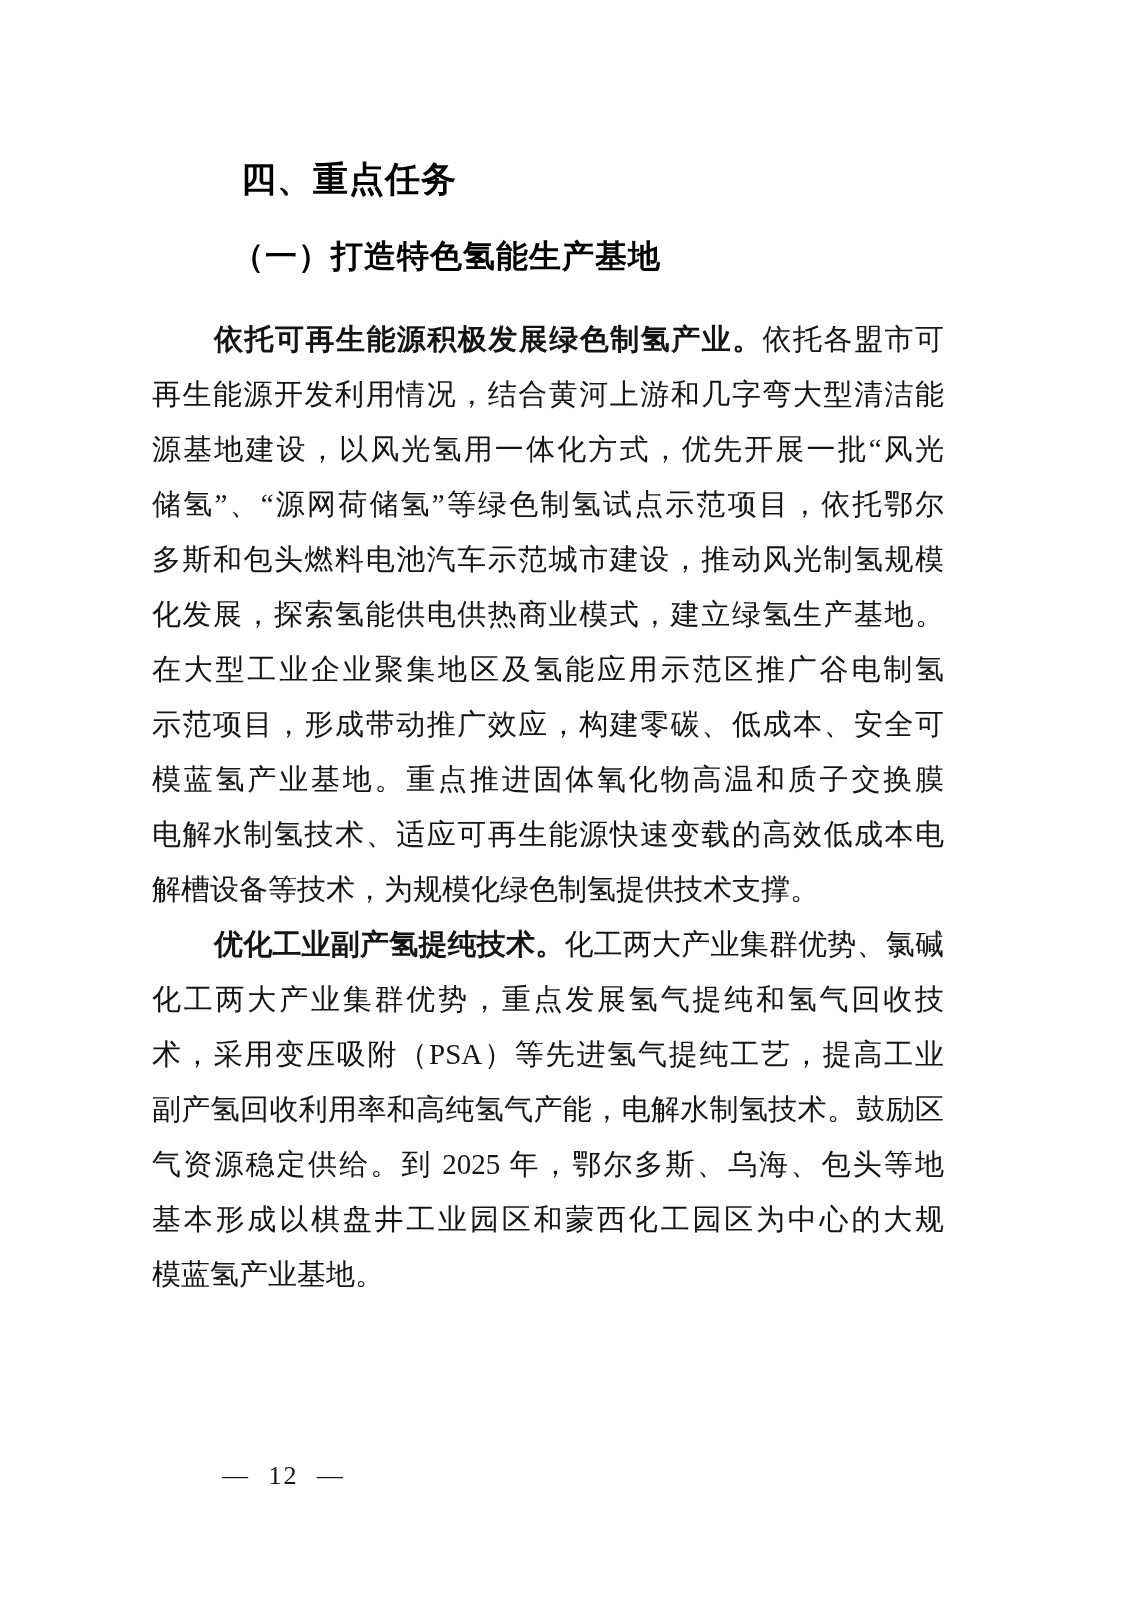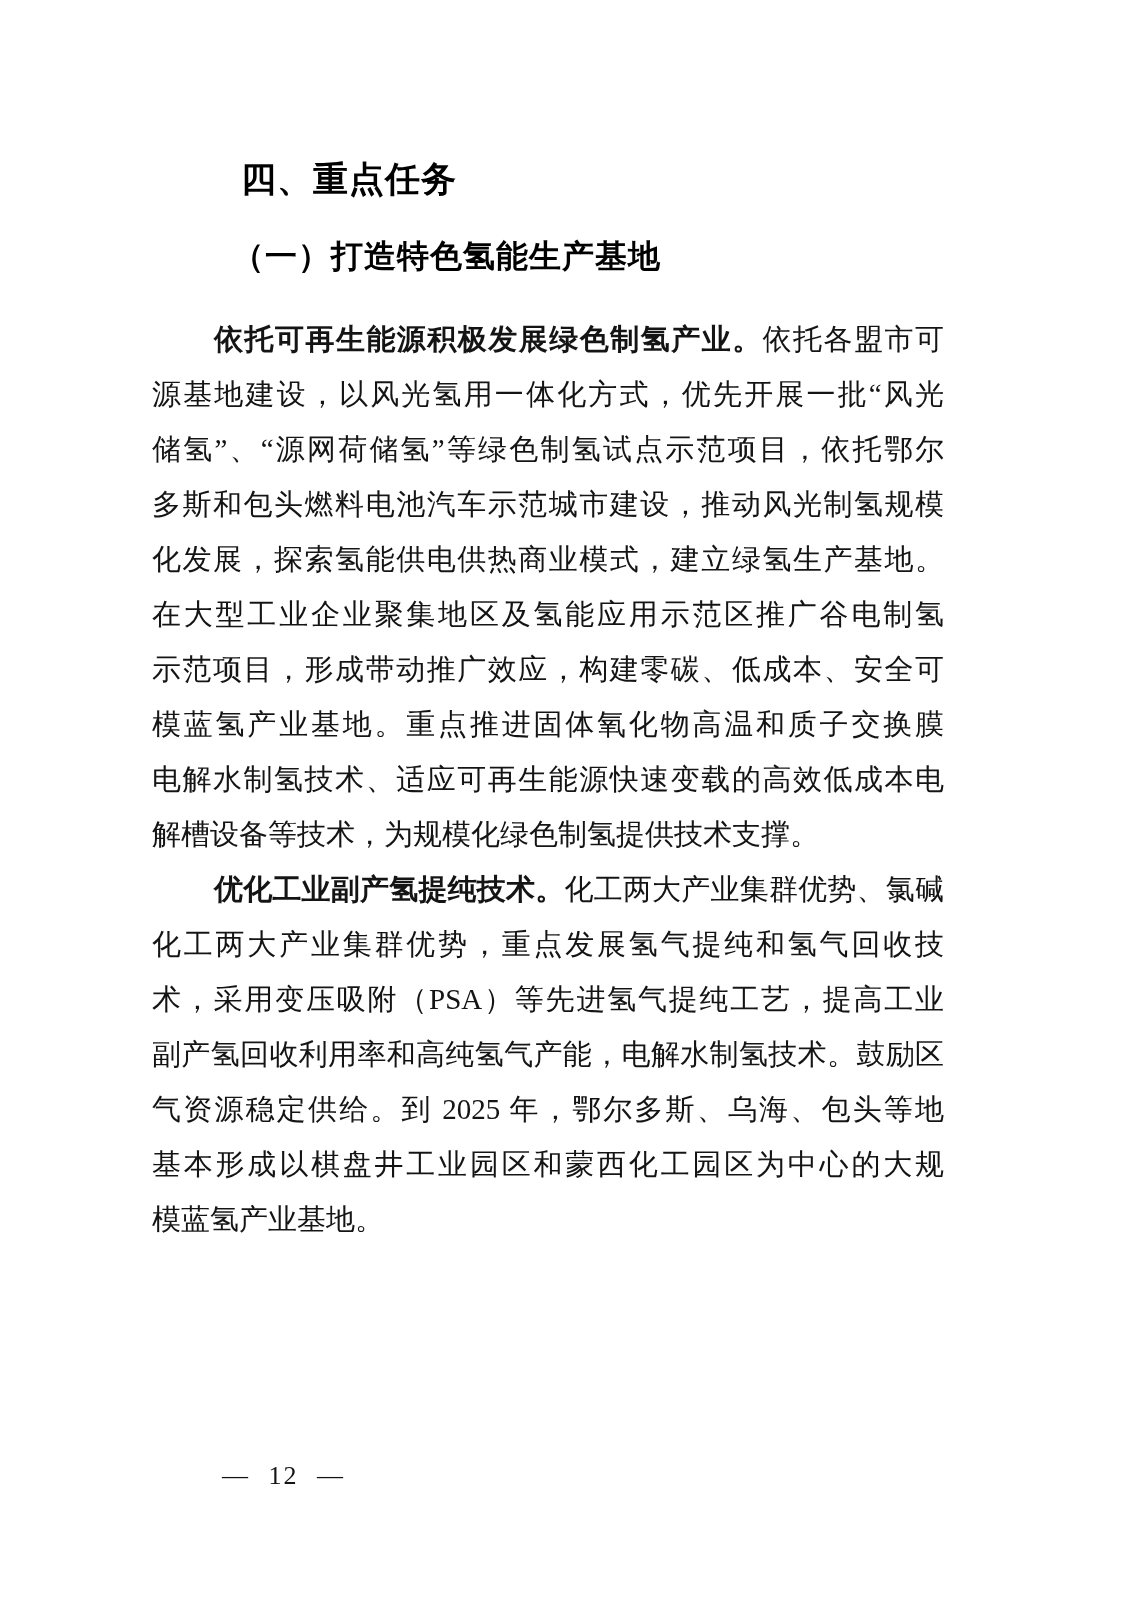--- a/index.html
+++ b/index.html
@@ -81,20 +81,21 @@
 </head>
 <body>
 
 <div class="page">
   <h1 class="heading-1">四、重点任务</h1>
 
   <h2 class="heading-2">（一）打造特色氢能生产基地</h2>
 
   <div class="doc-body">
       <div class="text-line first-line"><span class="lead-bold">依托可再生能源积极发展绿色制氢产业。</span><span>依托各盟市可</span></div>
+      <div class="text-line">再生能源开发利用情况，结合黄河上游和几字弯大型清洁能</div>
       <div class="text-line">源基地建设，以风光氢用一体化方式，优先开展一批“风光</div>
       <div class="text-line">储氢”、“源网荷储氢”等绿色制氢试点示范项目，依托鄂尔</div>
       <div class="text-line">多斯和包头燃料电池汽车示范城市建设，推动风光制氢规模</div>
       <div class="text-line">化发展，探索氢能供电供热商业模式，建立绿氢生产基地。</div>
       <div class="text-line">在大型工业企业聚集地区及氢能应用示范区推广谷电制氢</div>
       <div class="text-line">示范项目，形成带动推广效应，构建零碳、低成本、安全可</div>
       <div class="text-line">模蓝氢产业基地。重点推进固体氧化物高温和质子交换膜</div>
       <div class="text-line">电解水制氢技术、适应可再生能源快速变载的高效低成本电</div>
       <div class="text-line last-line">解槽设备等技术，为规模化绿色制氢提供技术支撑。</div>
       <div class="text-line first-line"><span class="lead-bold">优化工业副产氢提纯技术。</span><span>化工两大产业集群优势、氯碱</span></div>

